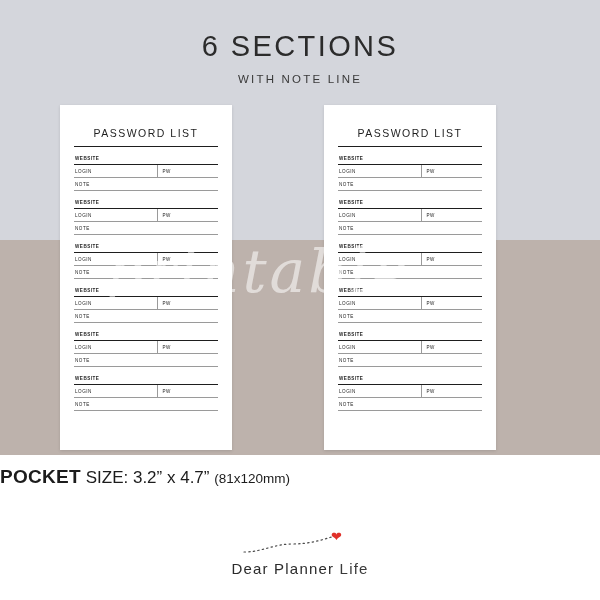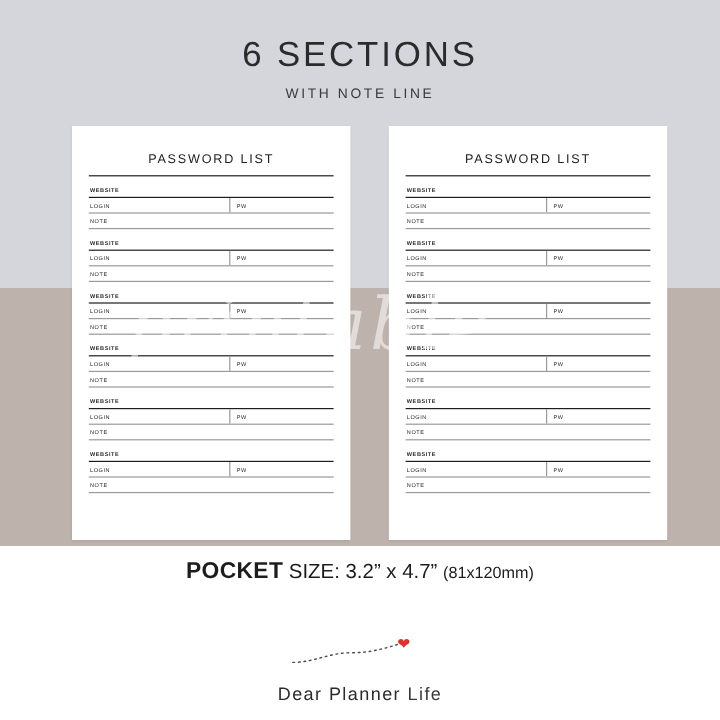--- a/index.html
+++ b/index.html
@@ -46,21 +46,21 @@
     font-size:60px;
     letter-spacing:3px;
     color:rgba(255,255,255,0.55);
     z-index:5;
     pointer-events:none;
     white-space:nowrap;
   }
 
   
   .page{
-    position:absolute;top:105px;width:232px;height:345px;
+    position:absolute;top:105px;width:172px;height:345px;
     background:#ffffff;
     box-shadow:0 1px 3px rgba(0,0,0,0.12);
     z-index:3;
     box-sizing:border-box;
     padding:0 14px;
   }
   .page-left{left:60px;}
   .page-right{left:324px;}
 
   .page-title{
@@ -111,38 +111,38 @@
     width:42%;
     height:100%;
     display:flex;align-items:center;
     box-sizing:border-box;
     padding-left:4px;
   }
   .row-website .cell-label{font-weight:bold;font-size:4.6px;}
 
   
   .pocket{
-    position:absolute;left:0;top:466px;width:600px;text-align:center;
+    position:absolute;left:0;top:466px;width:600px;text-align:left;
     color:#1c1c1c;
   }
   .pocket-strong{font-size:19px;font-weight:bold;letter-spacing:0.3px;}
   .pocket-rest{font-size:17px;font-weight:400;}
   .pocket-mm{font-size:13.5px;font-weight:400;}
 
   
   .footer{
     position:absolute;left:0;top:530px;width:600px;text-align:center;
   }
   .swoosh{height:26px;position:relative;width:120px;margin:0 auto;}
   .heart{
     position:absolute;right:18px;top:0;
     color:#e0312a;font-size:13px;line-height:13px;
   }
   .footer-name{
-    margin-top:14px;
+    margin-top:4px;
     font-size:15px;
     letter-spacing:1.2px;
     color:#2b2b2b;
   }
   .footer-name .light{font-weight:300;color:#3a3a3a;}
 </style>
 </head>
 <body>
 
 <div class="stage">

